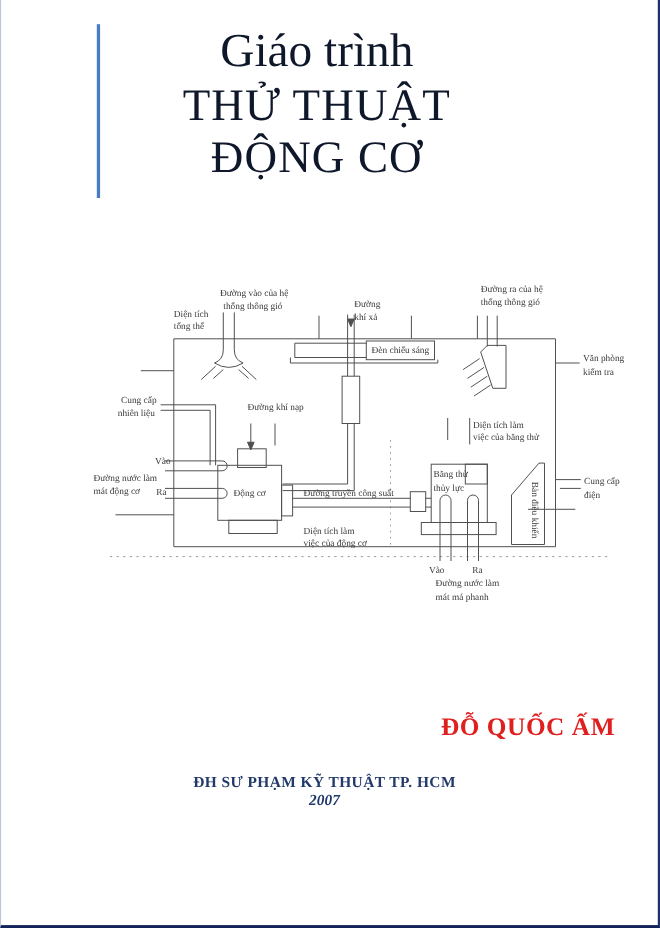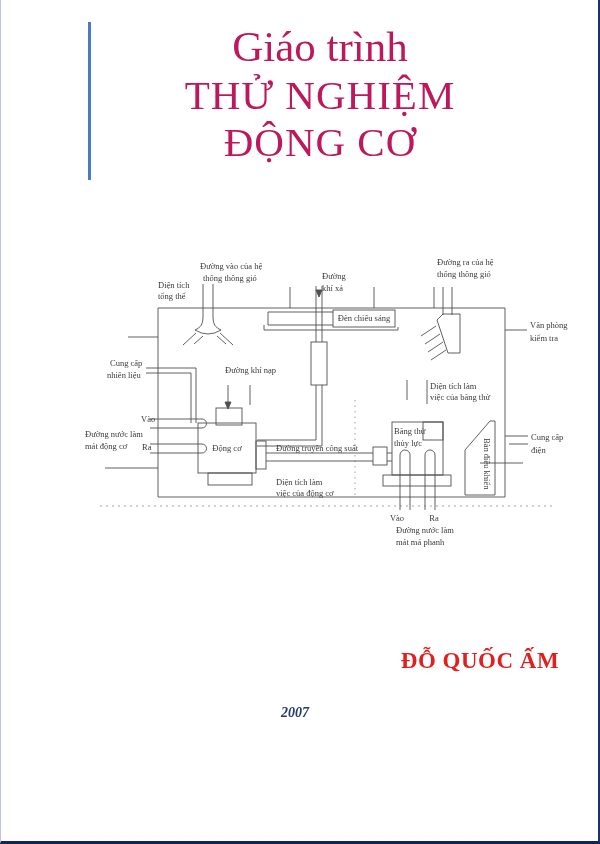--- a/index.html
+++ b/index.html
@@ -19,22 +19,21 @@
   }
   .accent-rule{
     position:absolute;
     left:88px;top:22px;width:3px;height:158px;
     background:#4a7cc2;
   }
   .title-block{
     position:absolute;
     left:92px;top:22px;width:392px;
     text-align:center;
-    color:#be185d;
-    padding-left:32px;
+    color:#0f172a;
   }
   .title-line-1{font-size:43px;line-height:50px;}
   .title-line-2,.title-line-3{font-size:41px;line-height:47px;letter-spacing:1px;}
   .diagram{
     position:absolute;left:78px;top:248px;width:524px;height:312px;
   }
   .diagram text{
     font-family:"Liberation Serif", serif;
     font-size:8.5px;
     fill:#3a3a3a;
@@ -63,21 +62,21 @@
 <body>
 
 <div class="page">
 
   <div class="frame"></div>
 
   <div class="accent-rule"></div>
 
   <div class="title-block">
     <div class="title-line-1">Giáo trình</div>
-    <div class="title-line-2">THỬ NGHIỆM</div>
+    <div class="title-line-2">THỬ THUẬT</div>
     <div class="title-line-3">ĐỘNG CƠ</div>
   </div>
 
   <svg class="diagram" viewBox="78 248 524 312" width="524" height="312" stroke="#4f4f4f" stroke-width="0.9" fill="none">
 
     <g>
       <path d="M158,308 H505"></path>
       <path d="M158,308 V497"></path>
       <path d="M505,308 V497"></path>
       <path d="M158,497 H505"></path>
@@ -247,16 +246,17 @@
       <text x="434" y="521" text-anchor="middle">Ra</text>
 
       <text x="396" y="533">Đường nước làm</text>
       <text x="396" y="545">mát má phanh</text>
     </g>
   </svg>
 
   <div class="author">ĐỖ QUỐC ẤM</div>
 
   <div class="publisher-block">
+    <div class="publisher-name">ĐH SƯ PHẠM KỸ THUẬT TP. HCM</div>
     <div class="publication-year">2007</div>
   </div>
 
 </div>
 
 </body></html>

